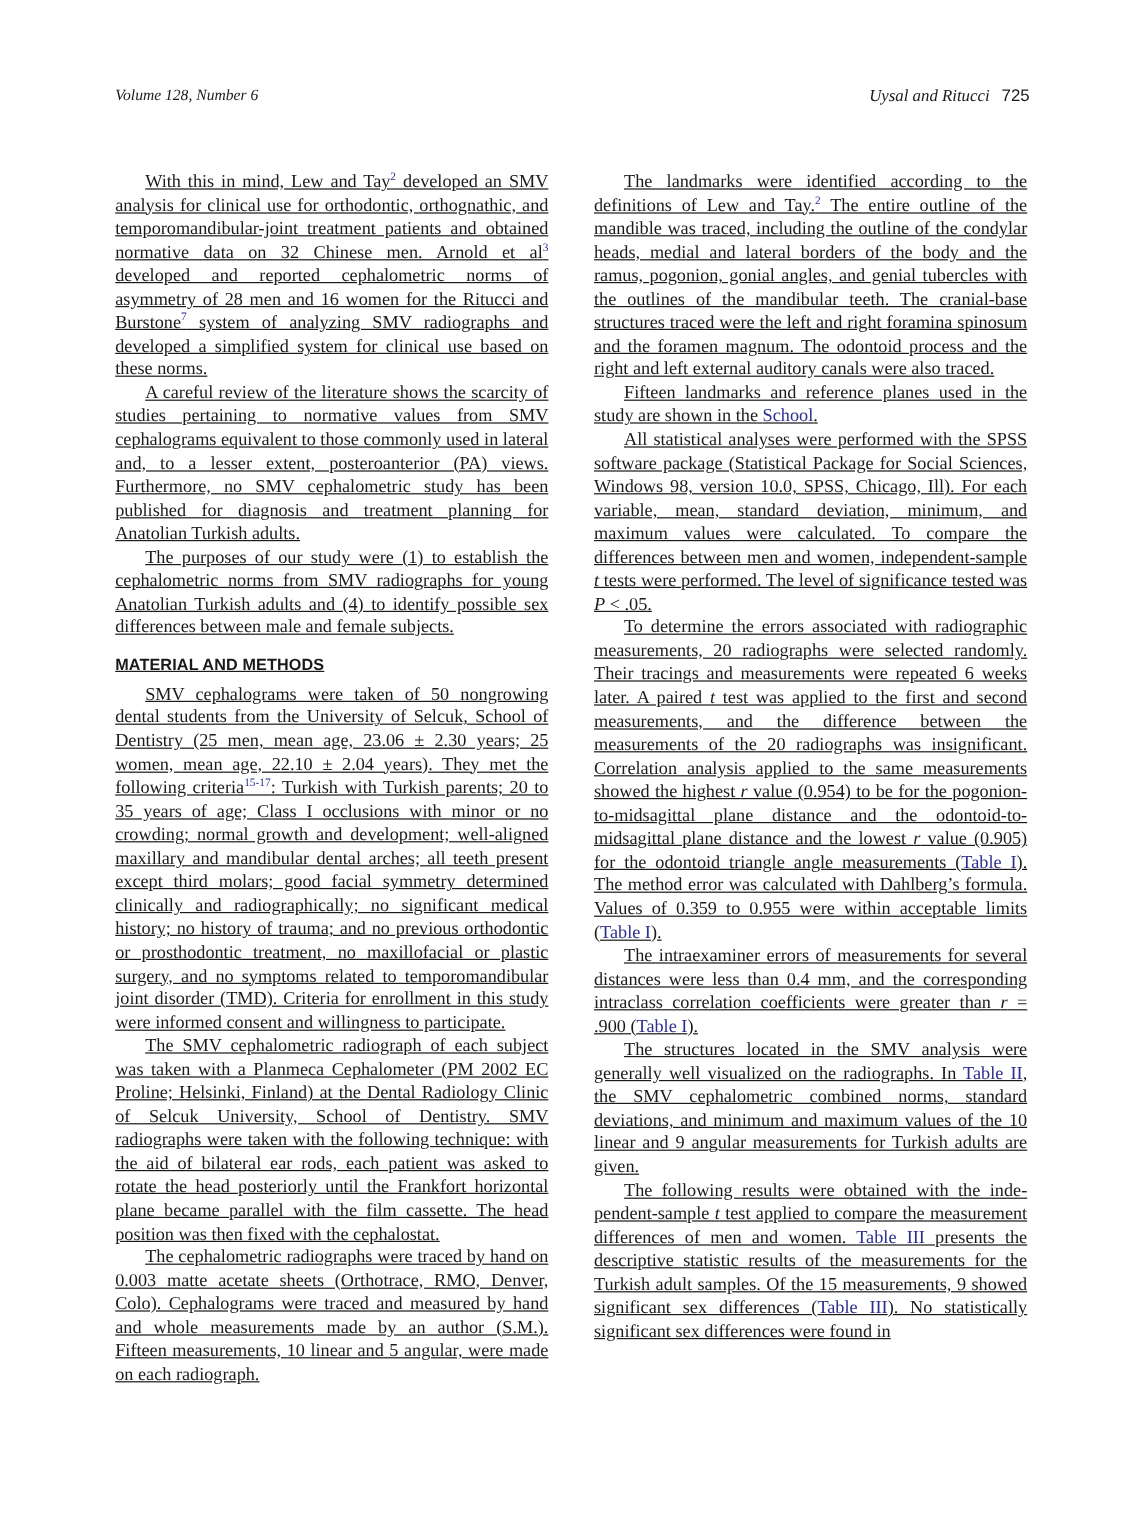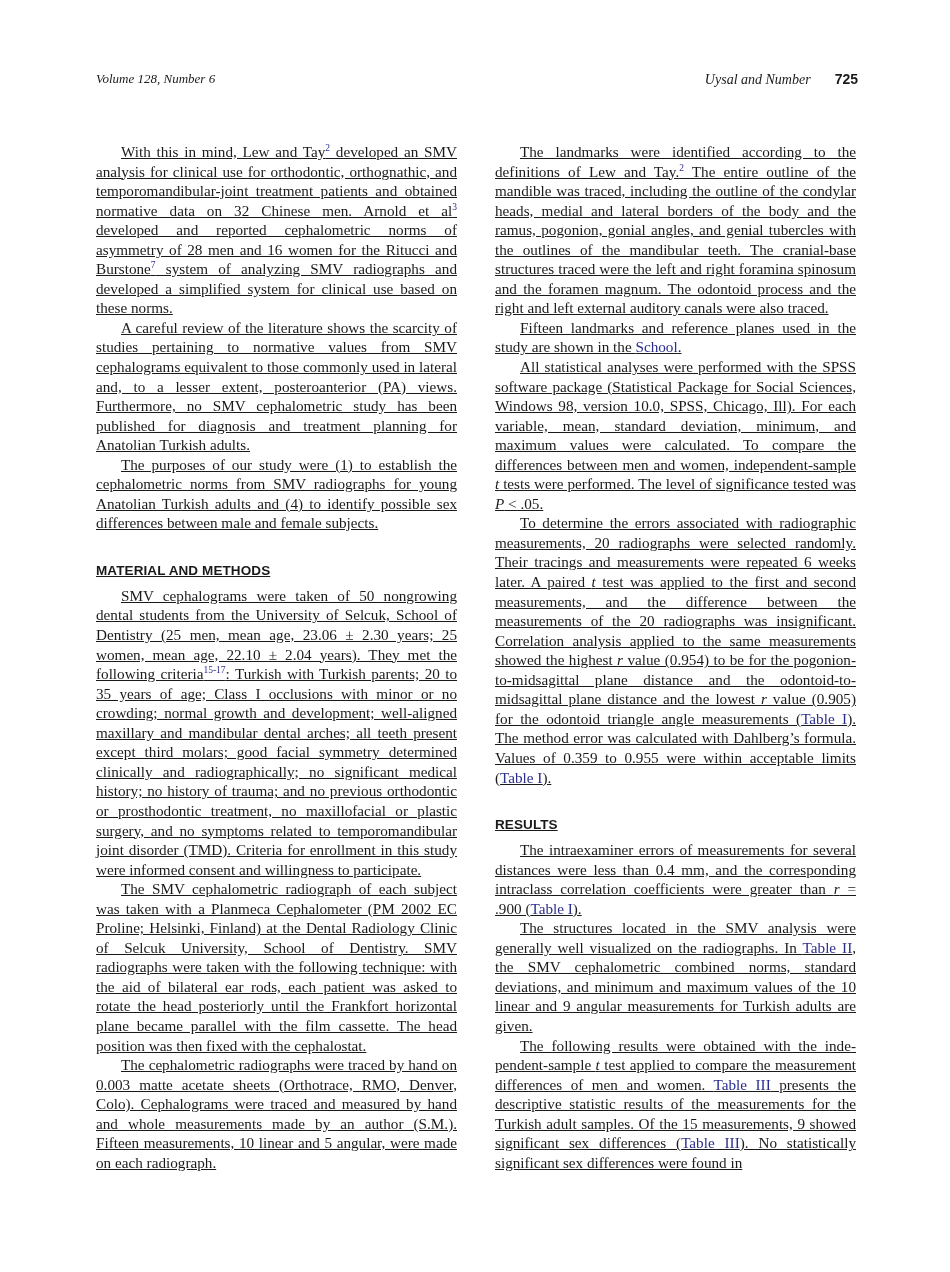--- a/index.html
+++ b/index.html
@@ -2,58 +2,57 @@
 <html><head>
 <meta charset="utf-8">
 <style>
   html, body { margin: 0; padding: 0; background: #ffffff; }
   body { width: 950px; height: 1272px; position: relative; overflow: hidden; }
   .page { position: absolute; left: 0; top: 0; width: 950px; height: 1272px; }
   .header { position: absolute; top: 70px; left: 96px; width: 762px; }
   .hdr-left { font-family: "Liberation Serif", serif; font-style: italic; font-size: 13px; line-height: 18px; color: #1a1a1a; }
   .hdr-right { position: absolute; top: 0; right: 0; font-family: "Liberation Serif", serif; font-size: 14px; line-height: 18px; color: #1a1a1a; }
   .hdr-right .authors { font-style: italic; }
-  .hdr-right .pgnum { font-family: "Liberation Sans", sans-serif; font-weight: bold; font-size: 14px; margin-left: 24px; }
+  .hdr-right .pgnum { font-family: "Liberation Sans", sans-serif; font-weight: normal; font-size: 14px; margin-left: 10px; }
   .col { position: absolute; top: 142px; width: 361px; font-family: "Liberation Serif", serif; font-size: 15.2px; line-height: 19.55px; color: #1a1a1a; text-align: justify; hyphens: manual; text-decoration: underline; }
   .col.left { left: 96px; }
   .col.right { left: 495px; }
   .col p { margin: 0; text-indent: 25px; }
-  .col h2 { font-family: "Liberation Sans", sans-serif; font-weight: bold; font-size: 13.5px; letter-spacing: 0.1px; margin: 28px 0 6px 0; line-height: 19px; text-indent: 0; text-align: left; }
+  .col h2 { font-family: "Liberation Sans", sans-serif; font-weight: bold; font-size: 13.5px; letter-spacing: 0.1px; margin: 11px 0 6px 0; line-height: 19px; text-indent: 0; text-align: left; }
   sup { font-size: 9.5px; line-height: 0; vertical-align: super; }
   .ref { color: #2b2d8f; }
   .it { font-style: italic; }
 </style>
 </head>
 <body>
 
 <div class="page">
 
   <div class="header">
     <div class="hdr-left">
       <div>Volume 128, Number 6</div>
     </div>
     <div class="hdr-right">
-      <span class="authors">Uysal and Number</span><span class="pgnum">725</span>
+      <span class="authors">Uysal and Ritucci</span><span class="pgnum">725</span>
     </div>
   </div>
 
   <div class="col left">
     <p><span>With this in mind, Lew and Tay</span><sup class="ref">2</sup><span> developed an SMV analysis for clinical use for orthodontic, orthog­nathic, and temporomandibular-joint treatment patients and obtained normative data on 32 Chinese men. Arnold et al</span><sup class="ref">3</sup><span> developed and reported cephalometric norms of asymmetry of 28 men and 16 women for the Ritucci and Burstone</span><sup class="ref">7</sup><span> system of analyzing SMV radiographs and developed a simplified system for clinical use based on these norms.</span></p>
     <p>A careful review of the literature shows the scarcity of studies pertaining to normative values from SMV cephalograms equivalent to those commonly used in lateral and, to a lesser extent, posteroanterior (PA) views. Furthermore, no SMV cephalometric study has been published for diagnosis and treatment planning for Anatolian Turkish adults.</p>
     <p>The purposes of our study were (1) to establish the cephalometric norms from SMV radiographs for young Anatolian Turkish adults and (4) to identify possible sex differences between male and female subjects.</p>
     <h2>MATERIAL AND METHODS</h2>
     <p><span>SMV cephalograms were taken of 50 nongrowing dental students from the University of Selcuk, School of Dentistry (25 men, mean age, 23.06 ± 2.30 years; 25 women, mean age, 22.10 ± 2.04 years). They met the following criteria</span><sup class="ref">15-17</sup><span>: Turkish with Turkish parents; 20 to 35 years of age; Class I occlusions with minor or no crowding; normal growth and development; well-aligned maxillary and mandibular dental arches; all teeth present except third molars; good facial symmetry determined clinically and radiographically; no signifi­cant medical history; no history of trauma; and no previous orthodontic or prosthodontic treatment, no maxillofacial or plastic surgery, and no symptoms related to temporomandibular joint disorder (TMD). Criteria for enrollment in this study were informed consent and willingness to participate.</span></p>
     <p>The SMV cephalometric radiograph of each subject was taken with a Planmeca Cephalometer (PM 2002 EC Proline; Helsinki, Finland) at the Dental Radiology Clinic of Selcuk University, School of Dentistry. SMV radiographs were taken with the following technique: with the aid of bilateral ear rods, each patient was asked to rotate the head posteriorly until the Frankfort hori­zontal plane became parallel with the film cassette. The head position was then fixed with the cephalostat.</p>
     <p>The cephalometric radiographs were traced by hand on 0.003 matte acetate sheets (Orthotrace, RMO, Den­ver, Colo). Cephalograms were traced and measured by hand and whole measurements made by an author (S.M.). Fifteen measurements, 10 linear and 5 angular, were made on each radiograph.</p>
   </div>
 
   <div class="col right">
     <p><span>The landmarks were identified according to the definitions of Lew and Tay.</span><sup class="ref">2</sup><span> The entire outline of the mandible was traced, including the outline of the condylar heads, medial and lateral borders of the body and the ramus, pogonion, gonial angles, and genial tubercles with the outlines of the mandibular teeth. The cranial-base structures traced were the left and right foramina spinosum and the foramen magnum. The odontoid process and the right and left external auditory canals were also traced.</span></p>
     <p><span>Fifteen landmarks and reference planes used in the study are shown in the </span><span class="ref">School</span><span>.</span></p>
     <p><span>All statistical analyses were performed with the SPSS software package (Statistical Package for Social Sciences, Windows 98, version 10.0, SPSS, Chicago, Ill). For each variable, mean, standard deviation, min­imum, and maximum values were calculated. To com­pare the differences between men and women, indepen­dent-sample </span><span class="it">t</span><span> tests were performed. The level of significance tested was </span><span class="it">P</span><span> &lt; .05.</span></p>
     <p><span>To determine the errors associated with radio­graphic measurements, 20 radiographs were selected randomly. Their tracings and measurements were re­peated 6 weeks later. A paired </span><span class="it">t</span><span> test was applied to the first and second measurements, and the difference between the measurements of the 20 radiographs was insignificant. Correlation analysis applied to the same measurements showed the highest </span><span class="it">r</span><span> value (0.954) to be for the pogonion-to-midsagittal plane distance and the odontoid-to-midsagittal plane distance and the lowest </span><span class="it">r</span><span> value (0.905) for the odontoid triangle angle measure­ments (</span><span class="ref">Table I</span><span>). The method error was calculated with Dahlberg’s formula. Values of 0.359 to 0.955 were within acceptable limits (</span><span class="ref">Table I</span><span>).</span></p>
-    <h2>RESULTS</h2>
     <p><span>The intraexaminer errors of measurements for sev­eral distances were less than 0.4 mm, and the corre­sponding intraclass correlation coefficients were greater than </span><span class="it">r</span><span> = .900 (</span><span class="ref">Table I</span><span>).</span></p>
     <p><span>The structures located in the SMV analysis were generally well visualized on the radiographs. In </span><span class="ref">Table II</span><span>, the SMV cephalometric combined norms, standard deviations, and minimum and maximum values of the 10 linear and 9 angular measurements for Turkish adults are given.</span></p>
     <p><span>The following results were obtained with the inde­pendent-sample </span><span class="it">t</span><span> test applied to compare the measure­ment differences of men and women. </span><span class="ref">Table III</span><span> presents the descriptive statistic results of the measurements for the Turkish adult samples. Of the 15 measurements, 9 showed significant sex differences (</span><span class="ref">Table III</span><span>). No statistically significant sex differences were found in</span></p>
   </div>
 
 </div>
 
 </body></html>

